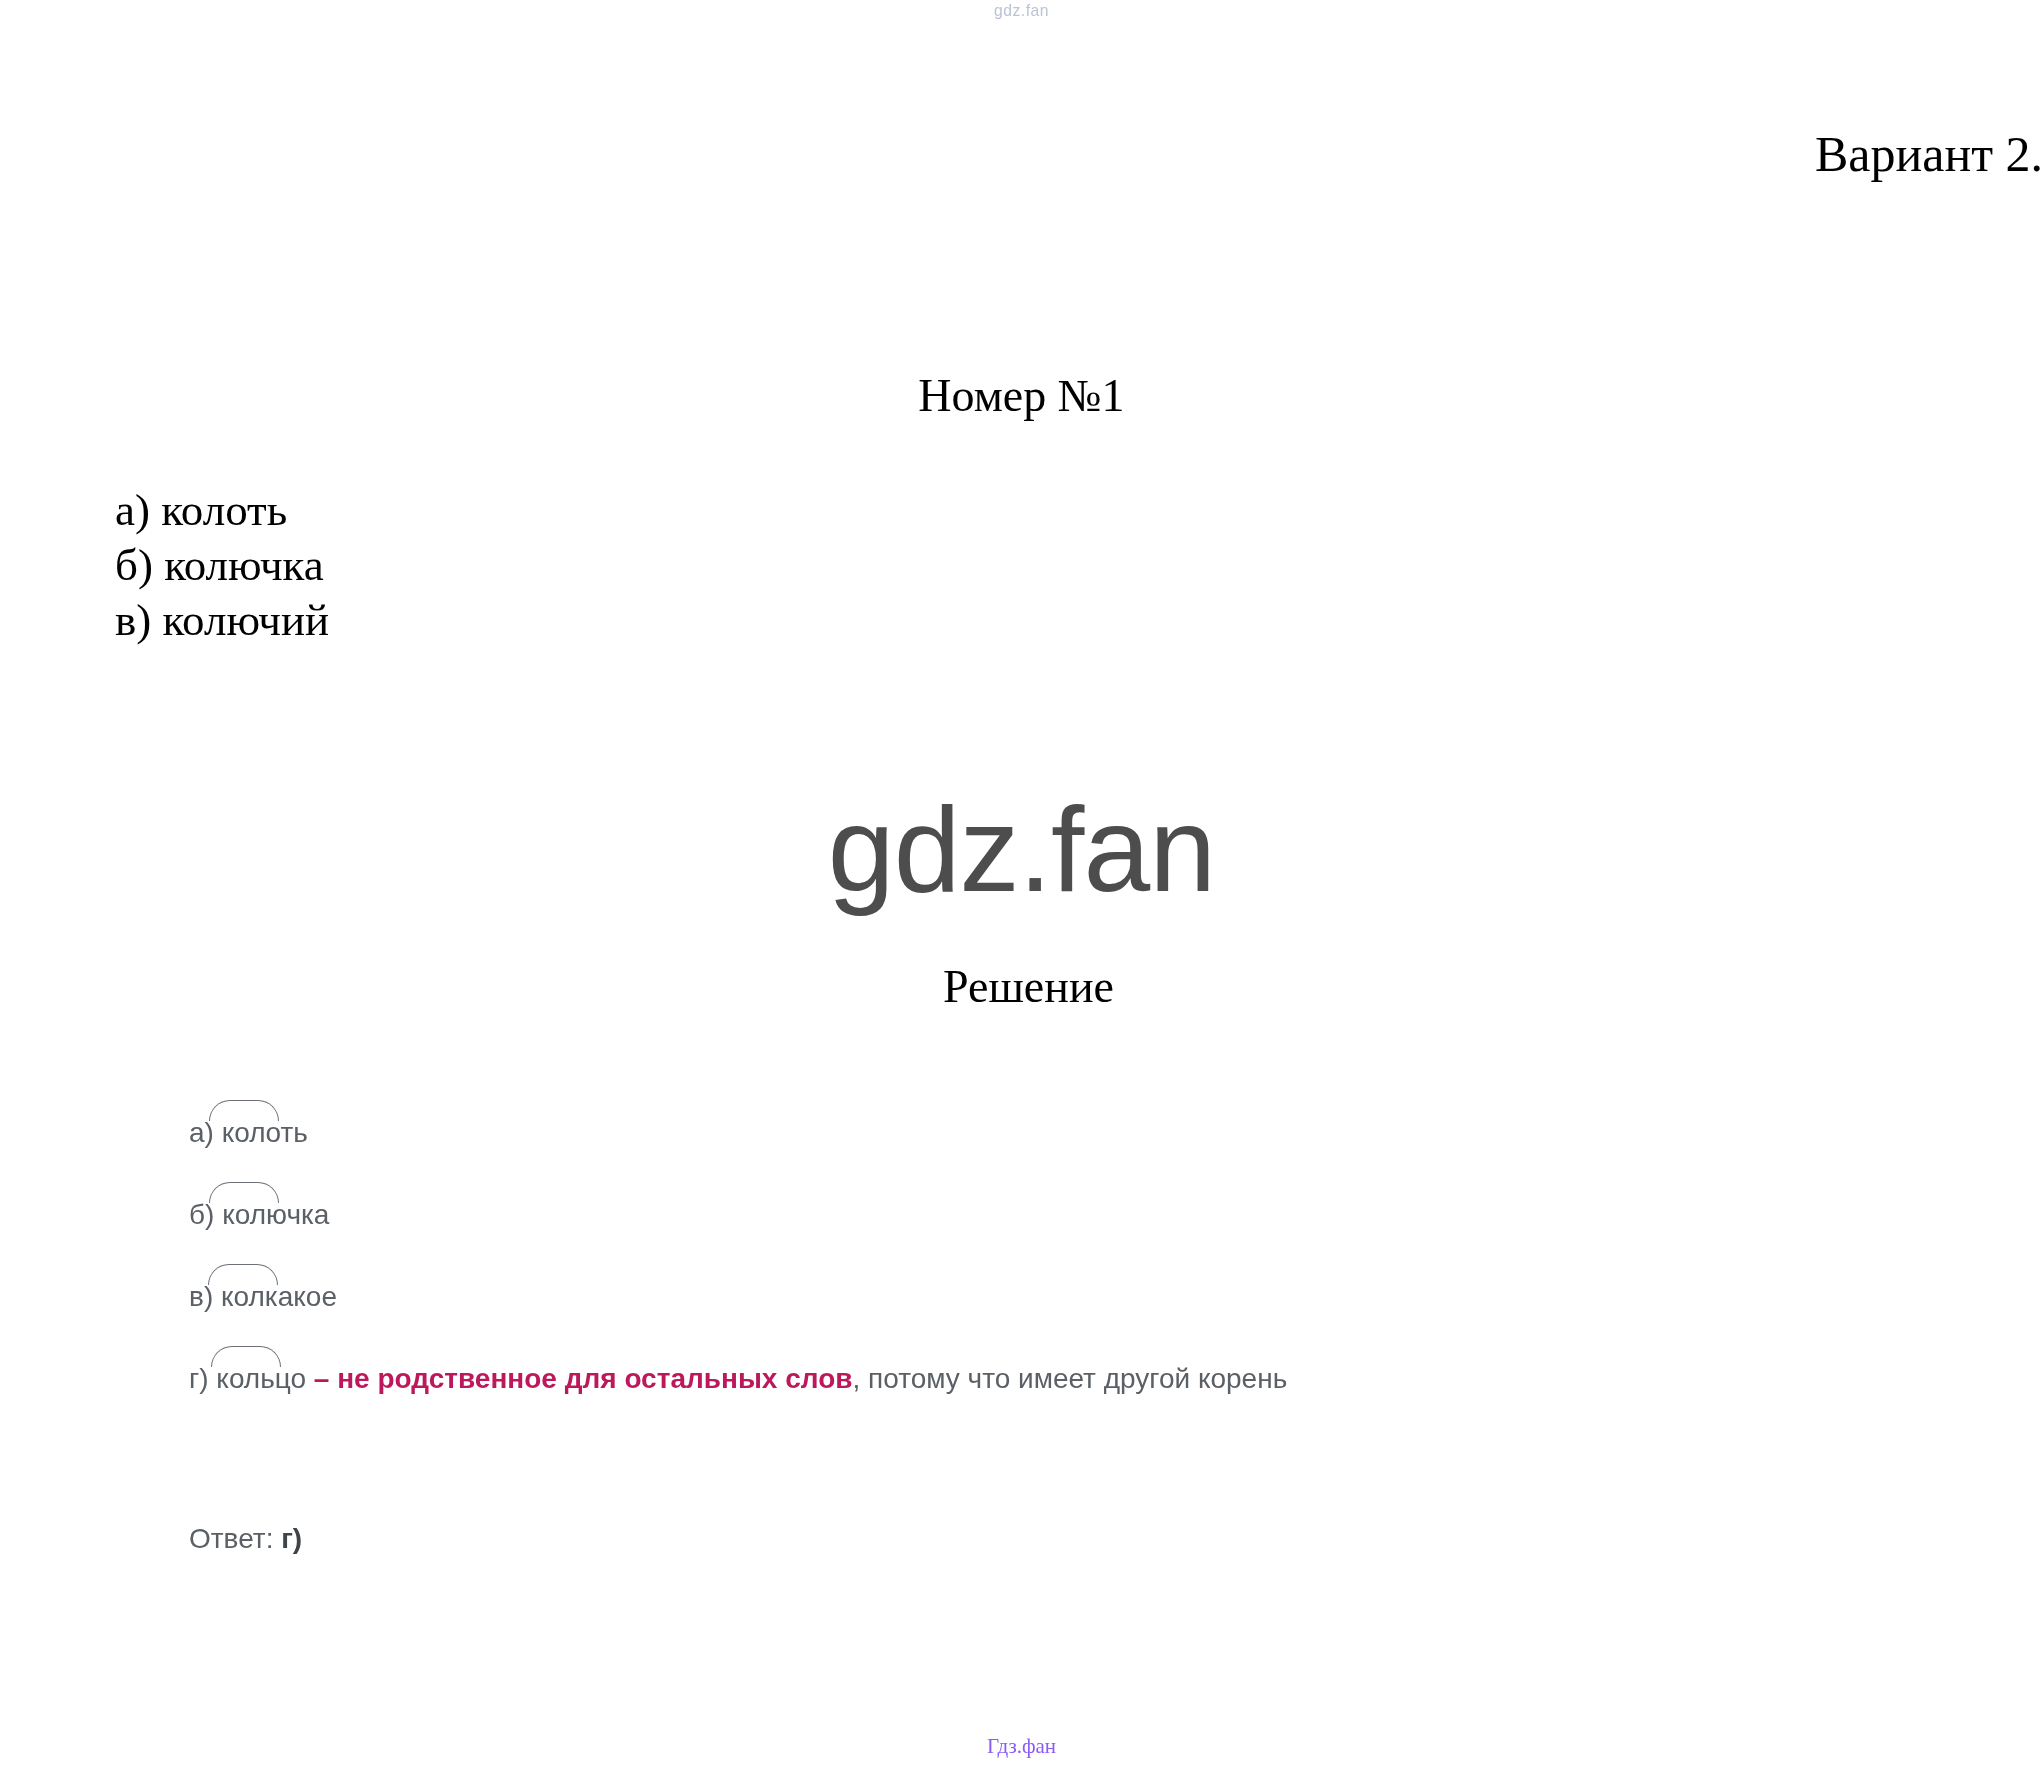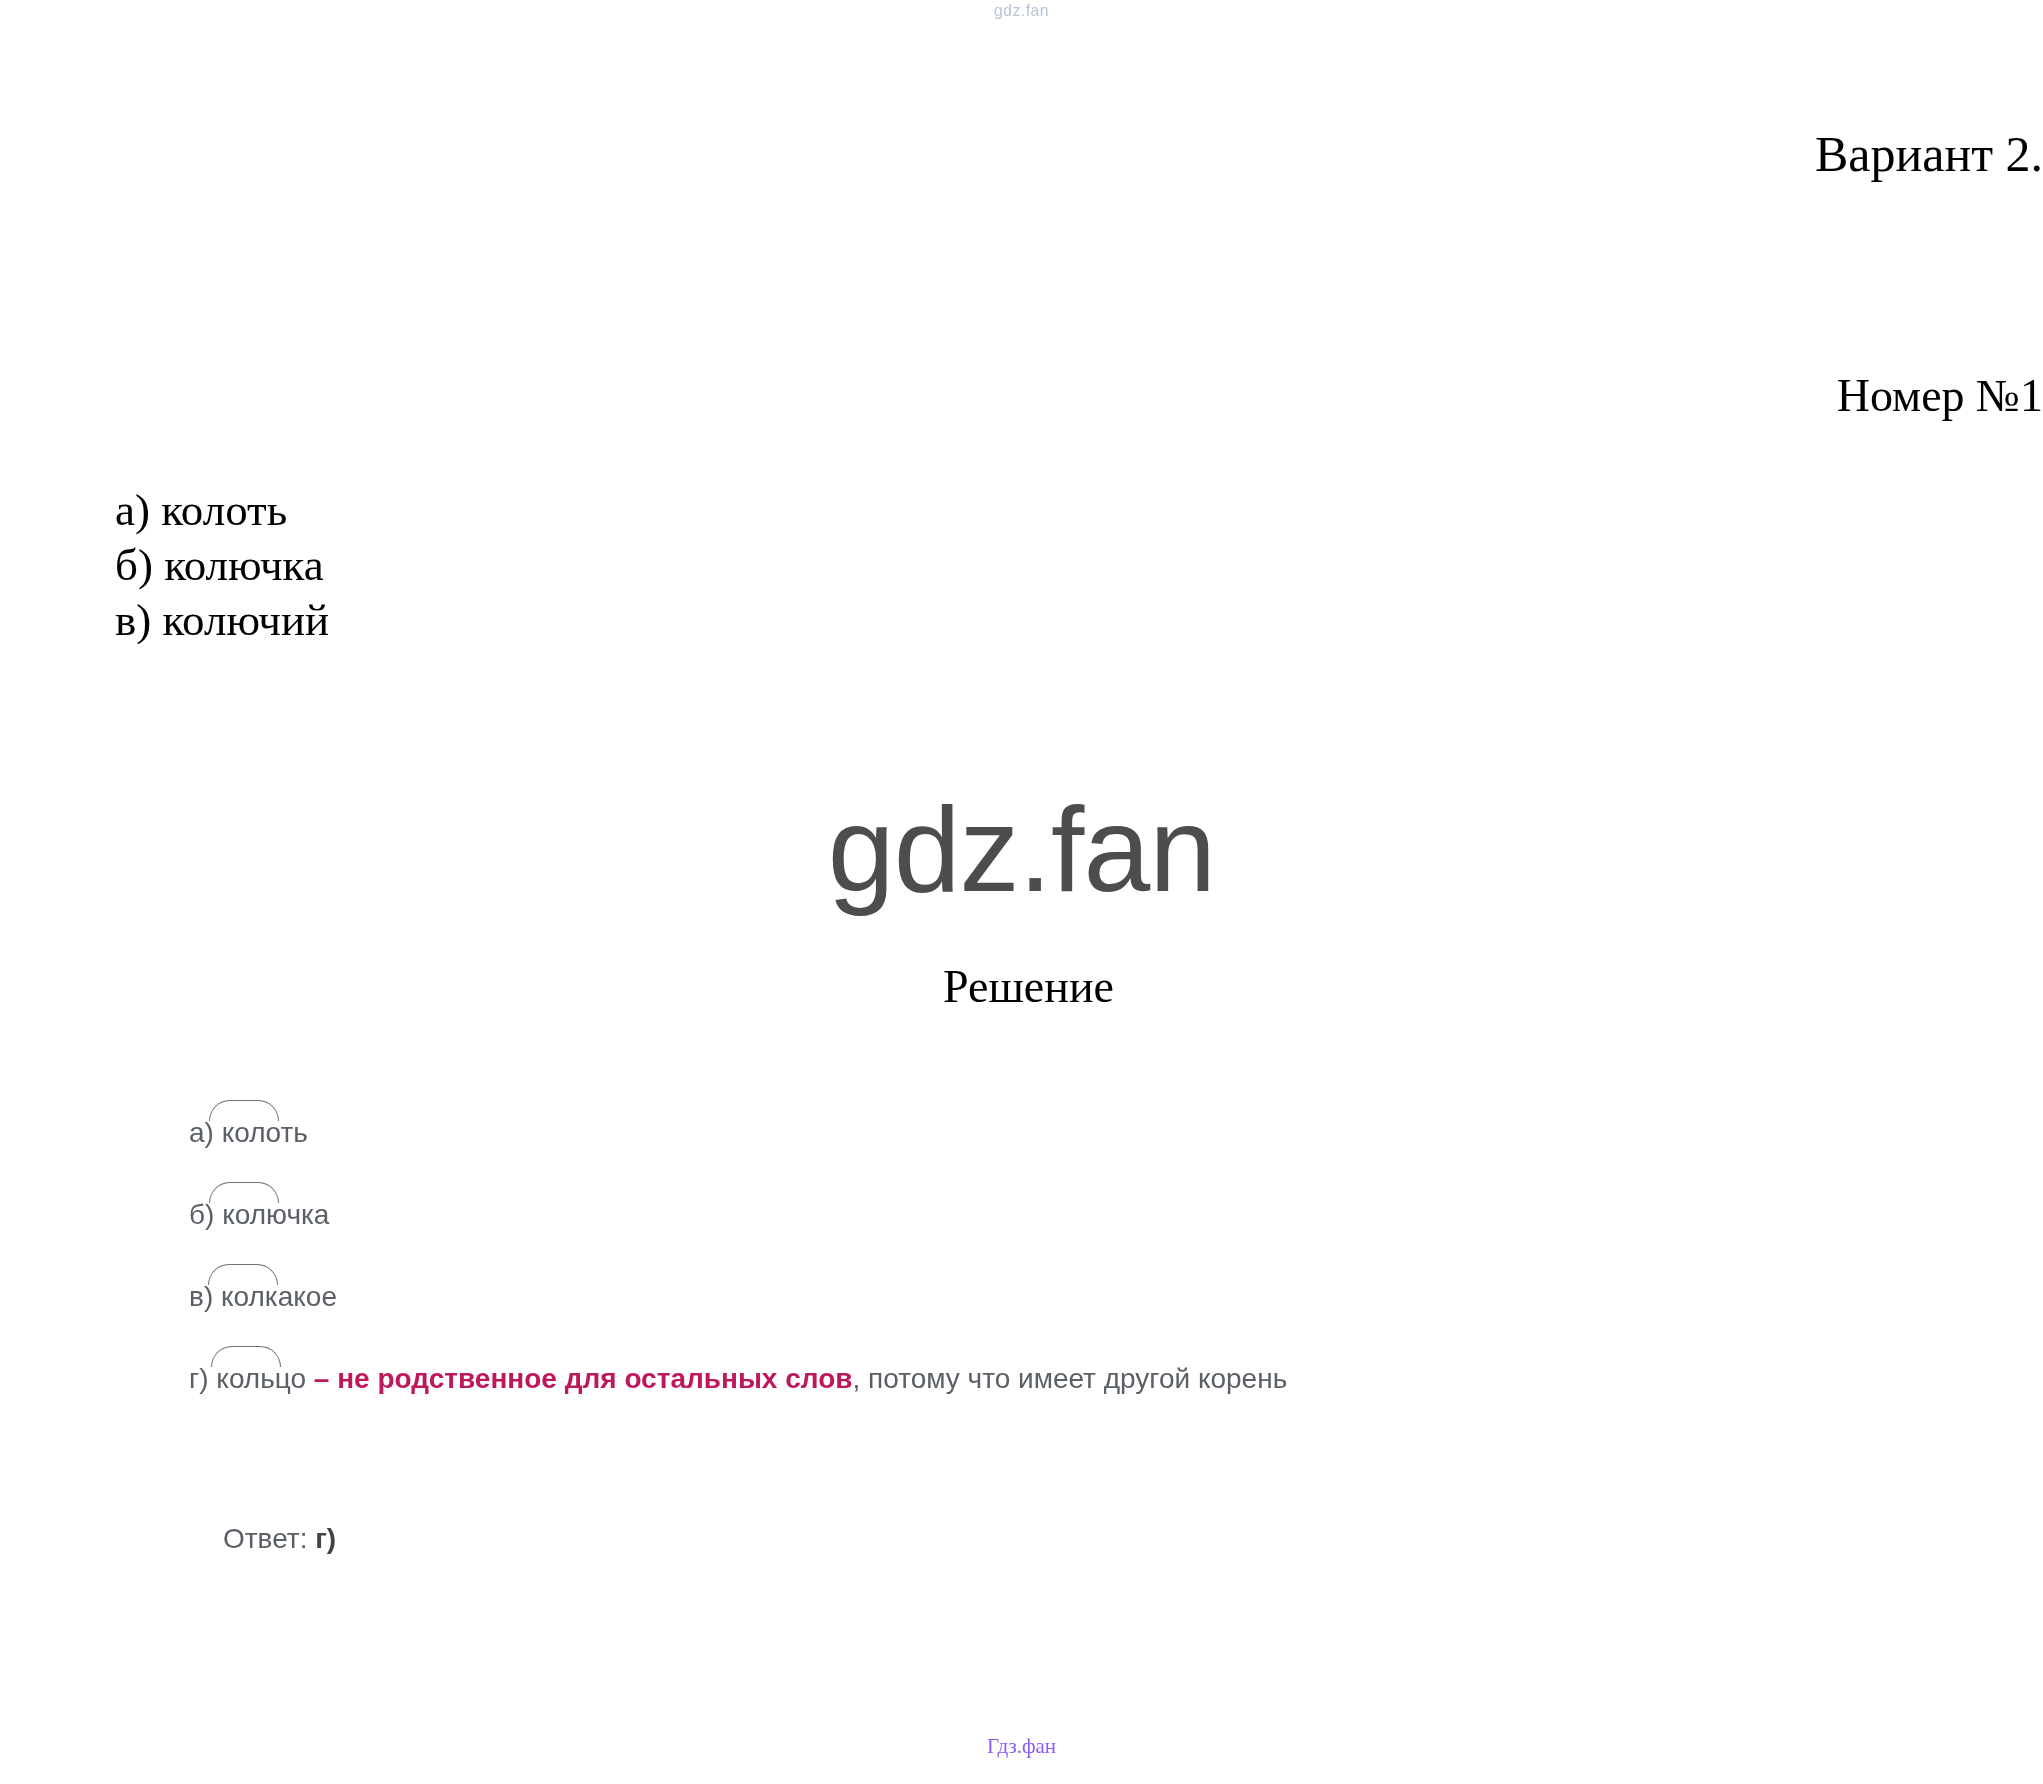--- a/index.html
+++ b/index.html
@@ -36,21 +36,21 @@
     text-align: right;
     font-size: 50px;
     font-family: "Liberation Serif", serif;
   }
 
   .task-number {
     position: absolute;
     top: 369px;
     left: 0;
     width: 100%;
-    text-align: right;
+    text-align: center;
     font-size: 46px;
     font-family: "Liberation Serif", serif;
   }
 
   .question-block {
     position: absolute;
     top: 483px;
     left: 115px;
     width: 1809px;
     font-size: 45px;
@@ -125,21 +125,20 @@
     font-weight: bold;
     color: #be185d;
   }
   .answer-line {
     position: absolute;
     top: 1523px;
     left: 189px;
     font-family: "Liberation Sans", sans-serif;
     font-size: 28px;
     color: #5a6066;
-    margin-left: 34px;
   }
   .answer-line b { color: #3f4449; }
 
   .bottom-watermark {
     position: absolute;
     bottom: 26px;
     left: 0;
     width: 100%;
     text-align: center;
     font-family: Liberation Serif, serif;

